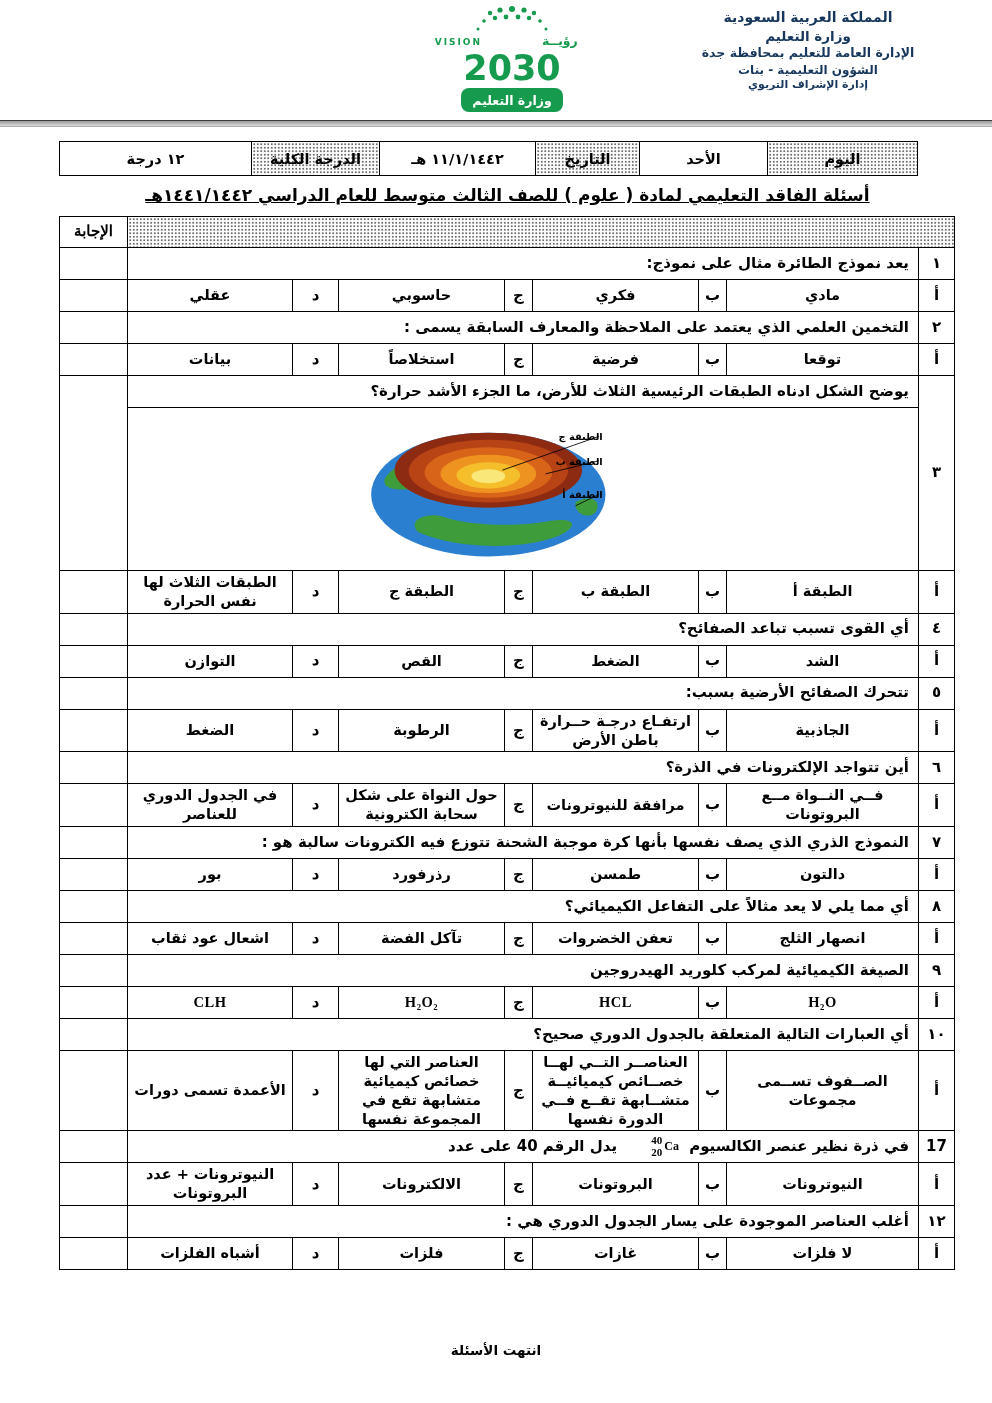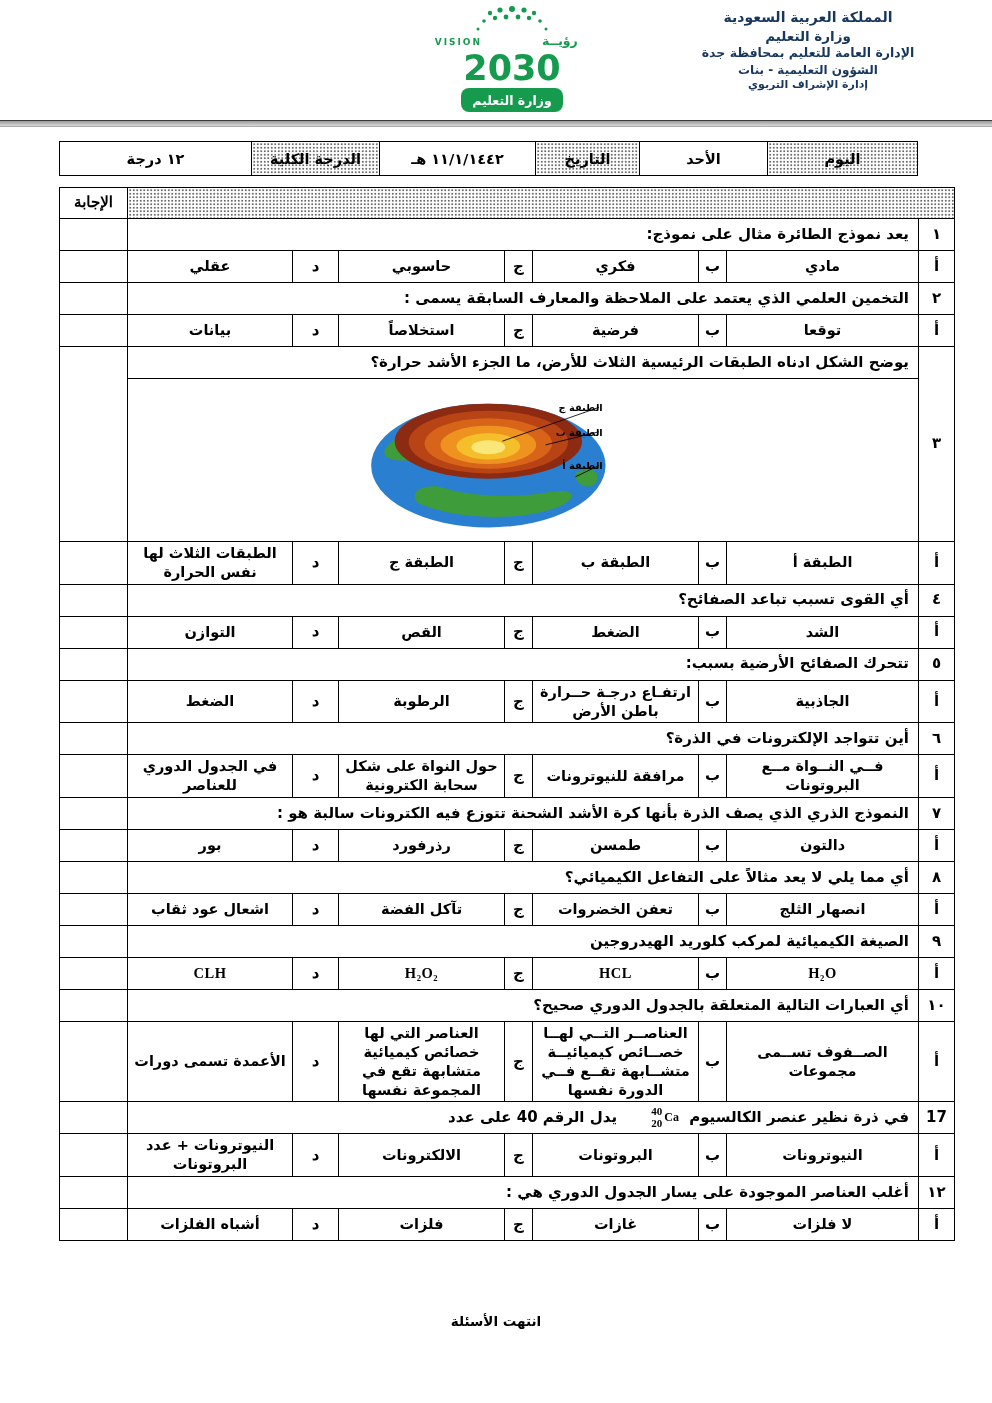--- a/index.html
+++ b/index.html
@@ -110,20 +110,21 @@
       <td class="hatch">اليوم</td>
       <td>الأحد</td>
       <td class="hatch">التاريخ</td>
       <td>١١/١/١٤٤٢ هـ</td>
       <td class="hatch">الدرجة الكلية</td>
       <td>١٢ درجة</td>
     </tr>
   </tbody>
     </table>
 
+  <div class="title">أسئلة الفاقد التعليمي لمادة ( علوم   ) للصف الثالث متوسط للعام الدراسي  ١٤٤١/١٤٤٢هـ</div>
 
   <table class="main-table">
     <colgroup>
       <col style="width:36px">
         <col style="width:192px">
         <col style="width:28px">
         <col style="width:166px">
       <col style="width:28px">
         <col style="width:166px">
         <col style="width:46px">
@@ -256,21 +257,21 @@
       <td class="opt">مرافقة للنيوترونات</td>
       <td class="num">ج</td>
       <td class="opt">حول النواة على شكل سحابة الكترونية</td>
       <td class="num">د</td>
       <td class="opt">في الجدول الدوري للعناصر</td>
       <td class="ans"></td>
     </tr>
 
     <tr>
       <td class="num">٧</td>
-      <td class="qtext" colspan="7">النموذج الذري الذي يصف الذرة بأنها كرة الأشد الشحنة تتوزع فيه الكترونات سالبة هو :</td>
+      <td class="qtext" colspan="7">النموذج الذري الذي يصف نفسها بأنها كرة موجبة الشحنة تتوزع فيه الكترونات سالبة هو :</td>
       <td class="ans"></td>
     </tr>
     <tr>
       <td class="num">أ</td>
       <td class="opt">دالتون</td>
       <td class="num">ب</td>
       <td class="opt">طمسن</td>
       <td class="num">ج</td>
       <td class="opt">رذرفورد</td>
       <td class="num">د</td>

